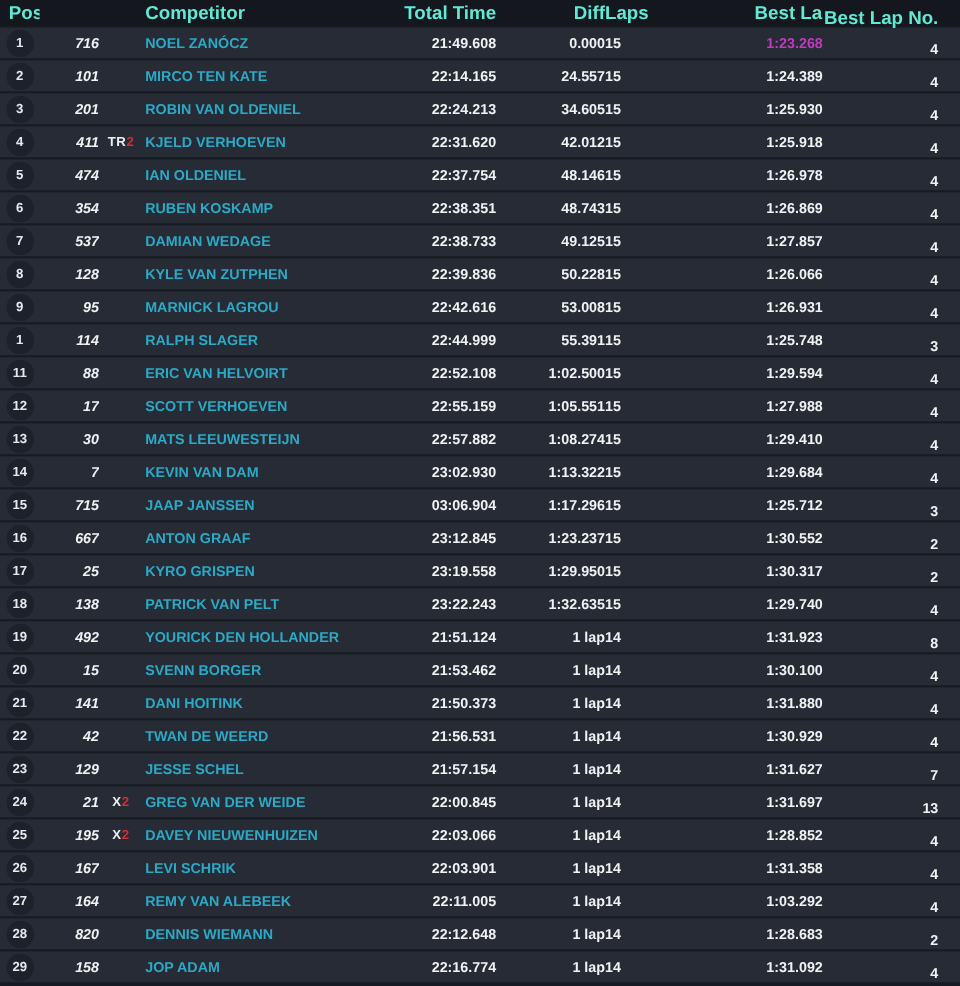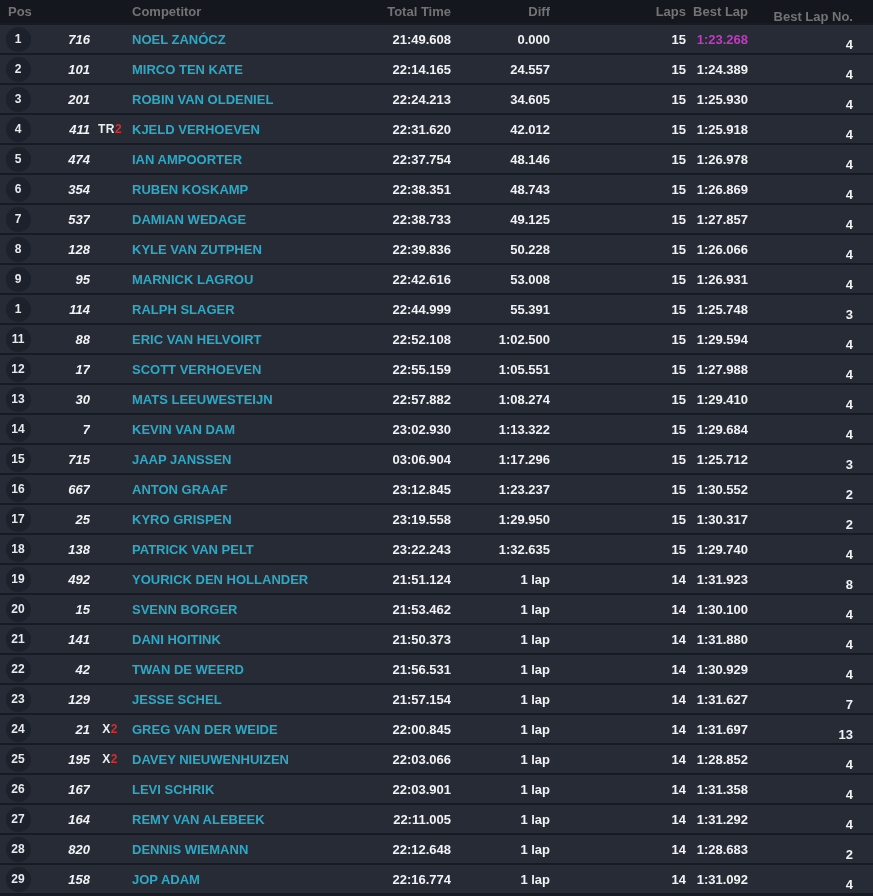--- a/index.html
+++ b/index.html
@@ -13,43 +13,43 @@
     height: 896px;
     background: var(--separator, #161a22);
     overflow: hidden;
   }
   .header-row {
     display: flex;
     align-items: center;
     height: 23px;
     background: var(--header_bg, #14171d);
     border-bottom: 2px solid var(--separator, #161a22);
-    color: #737373;
-    font-size: 13px;
+    color: #5eead4;
+    font-size: 17px;
     font-weight: bold;
   }
   .row {
     display: flex;
     align-items: center;
     height: 28px;
     background: var(--row_bg, #262b35);
     border-bottom: 2px solid var(--separator, #161a22);
     color: #f1f2f4;
     font-size: 13px;
     font-weight: bold;
     cursor: pointer;
   }
   .cell { flex: 0 0 auto; white-space: nowrap; overflow: hidden; }
   .col-pos   { width: 36px; display: flex; justify-content: center; align-items: center; }
   .col-num   { width: 54px; text-align: right; font-style: italic; }
   .col-badge { width: 40px; text-align: center; font-size: 12px; letter-spacing: 0.5px; }
   .col-name  { flex: 1 1 auto; padding-left: 2px; }
   .col-total { width: 123px; text-align: right; padding-right: 2px; box-sizing: border-box; }
   .col-diff  { width: 97px;  text-align: right; box-sizing: border-box; }
-  .col-laps  { width: 136px; text-align: right; box-sizing: border-box; }
+  .col-laps  { width: 136px; text-align: left; box-sizing: border-box; }
   .col-best  { width: 62px;  text-align: right; box-sizing: border-box; }
   .col-bestno{ width: 125px; text-align: right; padding-right: 20px; box-sizing: border-box; margin-top: 10px; }
 
   .header-row .col-pos { justify-content: flex-start; padding-left: 8px; box-sizing: border-box; }
 
   .pos-badge {
     display: inline-flex;
     justify-content: center;
     align-items: center;
     width: 25px;
@@ -146,21 +146,21 @@
   </div>
 
   <div class="row">
     <div class="cell col-pos">
       <span class="pos-badge">5</span>
     </div>
     <div class="cell col-num">474</div>
     <div class="cell col-badge">
       <span class="badge-main"></span><span class="badge-red"></span>
     </div>
-    <div class="cell col-name">IAN AMPOORTER</div>
+    <div class="cell col-name">IAN OLDENIEL</div>
     <div class="cell col-total">22:37.754</div>
     <div class="cell col-diff">48.146</div>
     <div class="cell col-laps">15</div>
     <div class="cell col-best">1:26.978</div>
     <div class="cell col-bestno">4</div>
   </div>
 
   <div class="row">
     <div class="cell col-pos">
       <span class="pos-badge">6</span>
@@ -502,21 +502,21 @@
       <span class="pos-badge">27</span>
     </div>
     <div class="cell col-num">164</div>
     <div class="cell col-badge">
       <span class="badge-main"></span><span class="badge-red"></span>
     </div>
     <div class="cell col-name">REMY VAN ALEBEEK</div>
     <div class="cell col-total">22:11.005</div>
     <div class="cell col-diff">1 lap</div>
     <div class="cell col-laps">14</div>
-    <div class="cell col-best">1:31.292</div>
+    <div class="cell col-best">1:03.292</div>
     <div class="cell col-bestno">4</div>
   </div>
 
   <div class="row">
     <div class="cell col-pos">
       <span class="pos-badge">28</span>
     </div>
     <div class="cell col-num">820</div>
     <div class="cell col-badge">
       <span class="badge-main"></span><span class="badge-red"></span>

